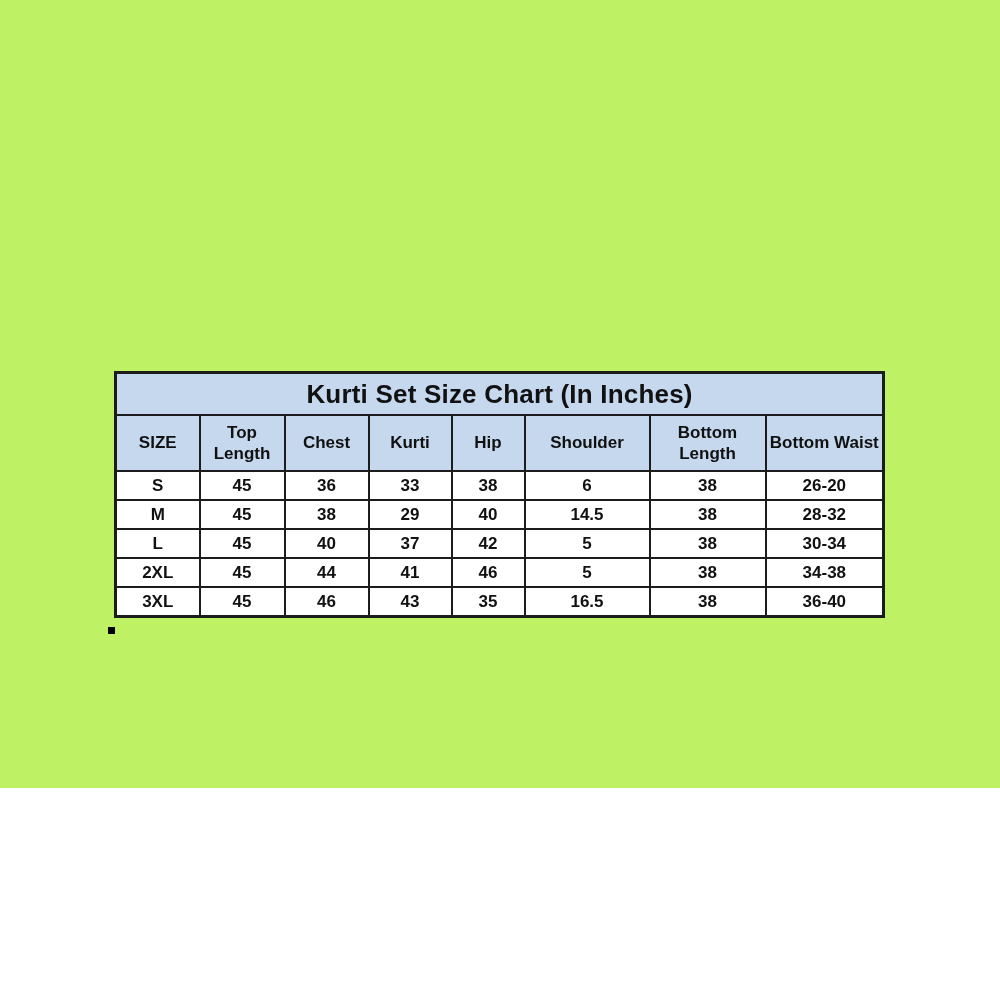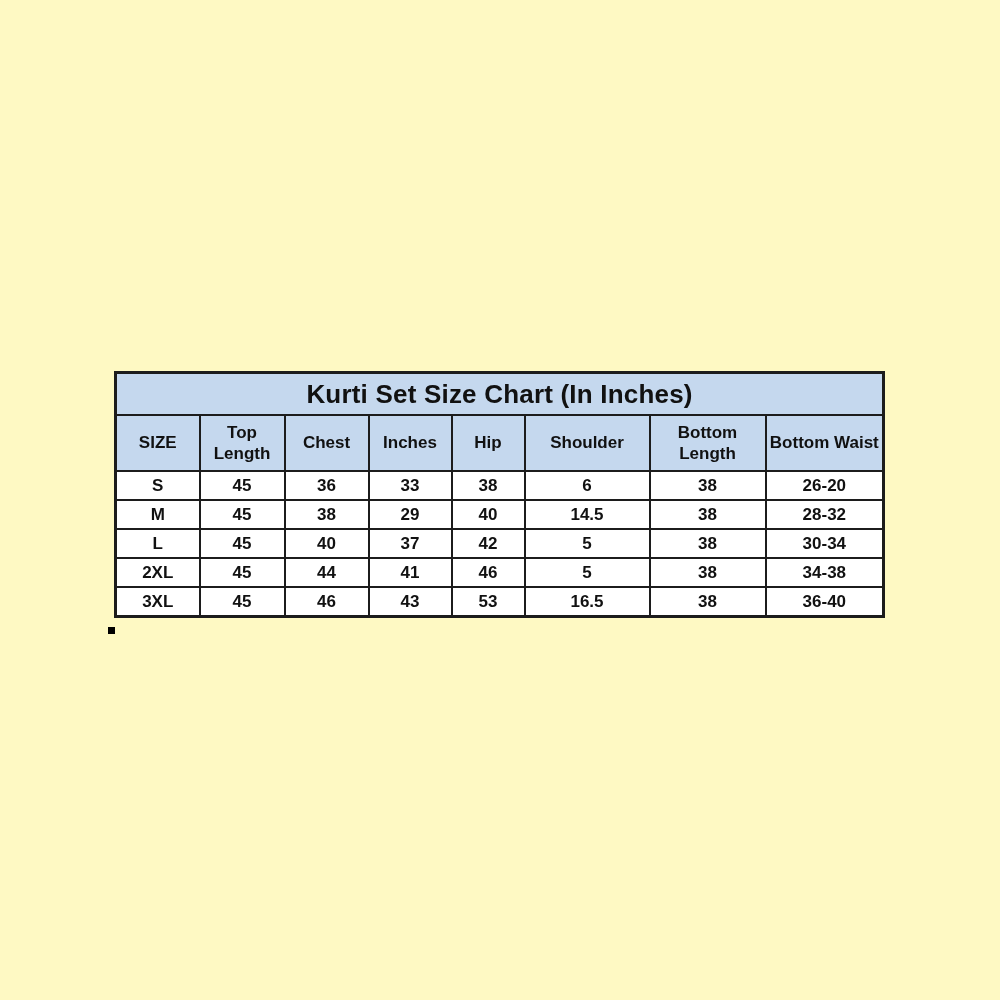--- a/index.html
+++ b/index.html
@@ -4,22 +4,22 @@
 <style>
   html, body {
     margin: 0;
     padding: 0;
     background: #ffffff;
     font-family: "Liberation Sans", sans-serif;
   }
   .canvas {
     position: relative;
     width: 1000px;
-    height: 1000px;
-    background: #fef9c3;
+    height: 788px;
+    background: #bef264;
     overflow: hidden;
   }
   table.size-chart {
     position: absolute;
     left: 114px;
     top: 371px;
     width: 768px;
     border-collapse: collapse;
     table-layout: fixed;
     border: 3px solid #1c1c1c;
@@ -77,21 +77,21 @@
       <col style="width:118px">
     </colgroup>
     <thead>
       <tr class="title-row">
         <th colspan="8">Kurti Set Size Chart (In Inches)</th>
       </tr>
       <tr class="header-row">
         <th>SIZE</th>
         <th>Top Length</th>
         <th>Chest</th>
-        <th>Inches</th>
+        <th>Kurti</th>
         <th>Hip</th>
         <th>Shoulder</th>
         <th>Bottom Length</th>
         <th>Bottom Waist</th>
       </tr>
     </thead>
     <tbody>
       <tr class="data-row">
         <td>S</td>
         <td>45</td>
@@ -130,21 +130,21 @@
         <td>46</td>
         <td>5</td>
         <td>38</td>
         <td>34-38</td>
       </tr>
       <tr class="data-row">
         <td>3XL</td>
         <td>45</td>
         <td>46</td>
         <td>43</td>
-        <td>53</td>
+        <td>35</td>
         <td>16.5</td>
         <td>38</td>
         <td>36-40</td>
       </tr>
     </tbody>
   </table>
 
   <div class="corner-mark"></div>
 
 </div>

